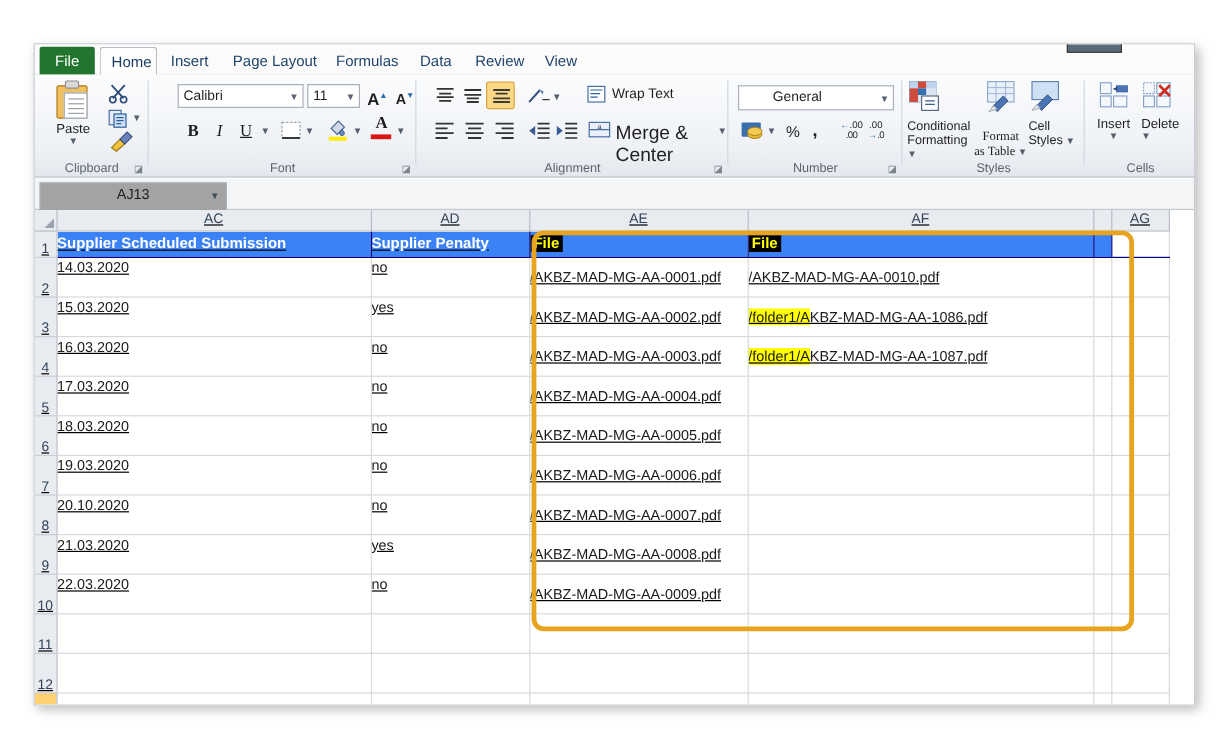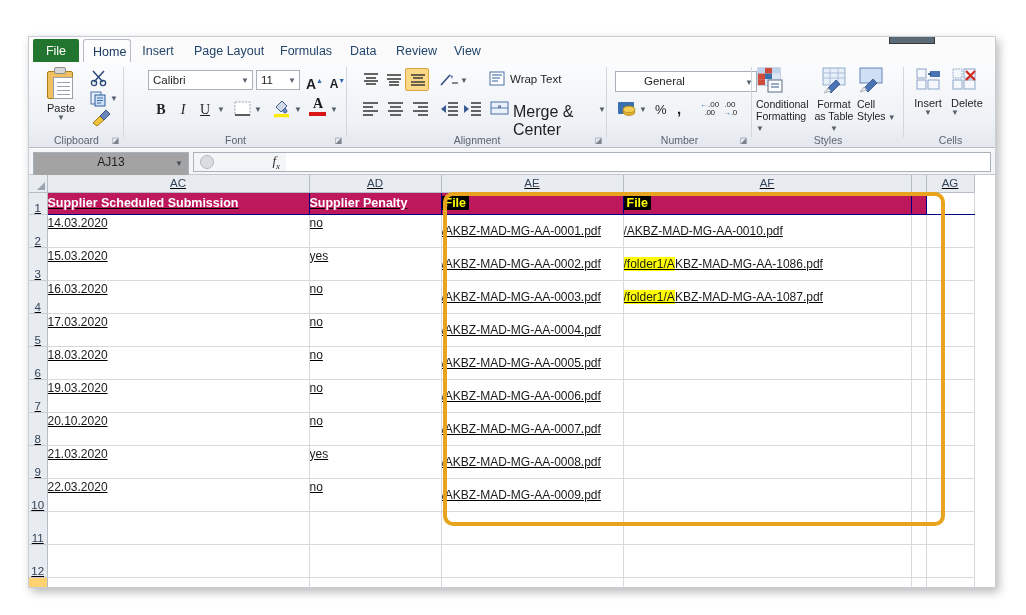--- a/index.html
+++ b/index.html
@@ -163,21 +163,21 @@
   }
   .rowhead.sel { background: #ffd271; border-bottom: 1px solid #d9a441; }
   td.cell {
     border-right: 1px solid #d6dade; border-bottom: 1px solid #d6dade;
     font-size: 12px; color: #1a1a1a; padding: 0 0 0 3px;
     overflow: hidden; white-space: nowrap;
   }
   td.cell.topal { vertical-align: top; padding-top: 1px; }
   td.cell.midal { vertical-align: middle; }
   tr.hdrrow td.cell {
-    background: #be185d; color: #ffffff; font-weight: bold;
+    background: #3b82f6; color: #ffffff; font-weight: bold;
     vertical-align: middle; font-size: 12.5px;
     border-right: 1px solid #000080; border-bottom: 1px solid #000080;
   }
   .blkhl { background: #000000; color: #ffff00; font-weight: bold; padding: 0 3px; }
   .ylhl { background: #ffff00; color: #1a1a1a; }
   #annot {
     position: absolute; border: 4px solid #e8a41e; border-radius: 10px;
     pointer-events: none;
   }
 </style>
@@ -334,21 +334,21 @@
         <text x="9.5" y="7.5" font-size="6" text-anchor="middle" fill="#1f3a66" font-family="sans-serif">a</text>
       </svg>
       <div style="position:absolute; left:166px; top:41px; font-size:16px; color:#1f1f1f;">Merge &amp; Center</div>
       <span class="caret" style="position:absolute; left:251px; top:44px;">▼</span>
 
       <div class="grplabel">Alignment</div>
       <div class="dlg">◪</div>
     </div>
 
     <div class="grp" id="g-num" style="left:578px; width:145px;">
-      <div class="combo" style="left:8px; top:9px; width:142px; height:21px;padding-left:28px;">
+      <div class="combo" style="left:8px; top:9px; width:130px; height:21px;padding-left:28px;">
         <span>General</span>
         <span class="cv" style="top:1px;">▼</span>
       </div>
       <svg style="position:absolute; left:10px; top:38px; width:20px; height:18px;" viewBox="0 0 20 18">
         <rect x="1" y="2" width="16" height="12" rx="1" fill="#3a6fae"></rect>
         <ellipse cx="12" cy="12" rx="6" ry="3.4" fill="#e8b838" stroke="#a97f12" stroke-width="0.8"></ellipse>
         <ellipse cx="12" cy="9.5" rx="6" ry="3.4" fill="#f2cc52" stroke="#a97f12" stroke-width="0.8"></ellipse>
       </svg>
       <span class="caret" style="position:absolute; left:32px; top:44px;">▼</span>
       <div style="position:absolute; left:48px; top:40px; font-size:13px; color:#1f1f1f;">%</div>
@@ -383,21 +383,21 @@
           <span>Formatting</span><span class="caret"> ▼</span>
         </div>
       </div>
       <div style="position:absolute; left:58px; top:5px; width:48px; text-align:center;">
         <svg style="width:28px; height:27px;" viewBox="0 0 28 27">
           <rect x="3" y="1" width="22" height="17" fill="#e7eff9" stroke="#7f9bc4" stroke-width="0.8"></rect>
           <path d="M3 6h22 M3 11h22 M10 1v17 M18 1v17" stroke="#9cb4d6" stroke-width="0.8"></path>
           <path d="M7 22 L16 13 L20 17 L11 26 Z" fill="#4a74b4" stroke="#2f4f80" stroke-width="0.8"></path>
           <path d="M4 26 L8 21 L11 24 Z" fill="#e0e4ea" stroke="#9aa0a8" stroke-width="0.7"></path>
         </svg>
-        <div style="font-size:10.5px; color:#1f1f1f; line-height:11.5px; margin-top:1px;">
+        <div style="font-size:10.5px; color:#1f1f1f; line-height:11.5px; margin-top:10px;font-family:Liberation Serif, serif;">
           <span>Format</span><br>
           <span>as Table</span><span class="caret"> ▼</span>
         </div>
       </div>
       <div style="position:absolute; left:105px; top:5px; width:44px; text-align:left;">
         <svg style="width:28px; height:27px;" viewBox="0 0 28 27">
           <rect x="3" y="1" width="22" height="15" fill="#cfe0f5" stroke="#5a7bb0" stroke-width="0.9"></rect>
           <path d="M7 21 L16 12 L20 16 L11 25 Z" fill="#4a74b4" stroke="#2f4f80" stroke-width="0.8"></path>
           <path d="M3 25 L7 20 L10 23 Z" fill="#e0e4ea" stroke="#9aa0a8" stroke-width="0.7"></path>
         </svg>
@@ -434,26 +434,20 @@
         <div class="caret">▼</div>
       </div>
       <div class="grplabel">Cells</div>
     </div>
   </div>
 
   <div id="formulabar">
     <div id="namebox">
       <span>AJ13</span>
       <span id="nameboxcaret">▼</span>
-    </div>
-    <div id="fxarea">
-      <div id="fxgroup">
-        <div class="fxcircle"></div>
-        <div id="fxlabel">f<sub style="font-size:9px;">x</sub></div>
-      </div>
     </div>
   </div>
 
   <div id="gridwrap">
     <table class="sheet">
       <colgroup>
         <col style="width:18px">
           <col style="width:262px">
           <col style="width:132px">
         <col style="width:182px">

